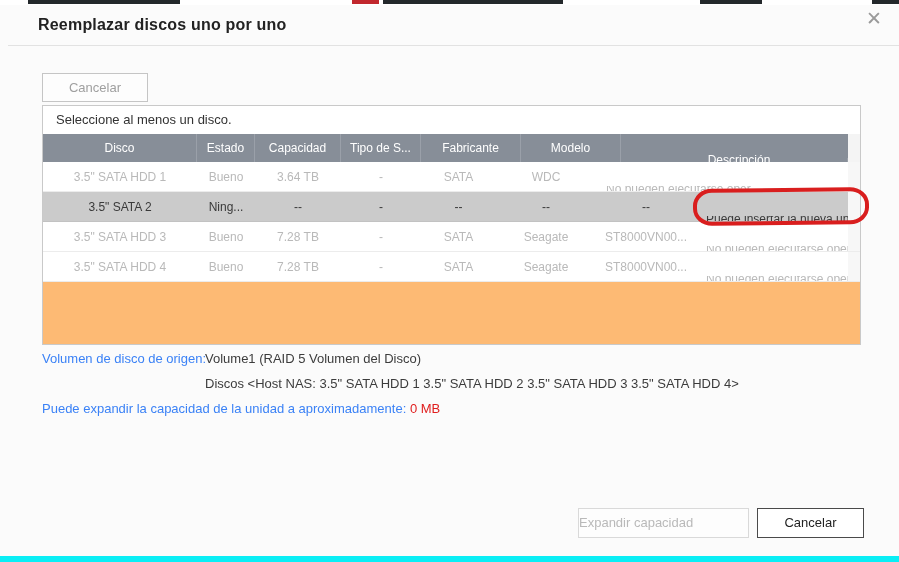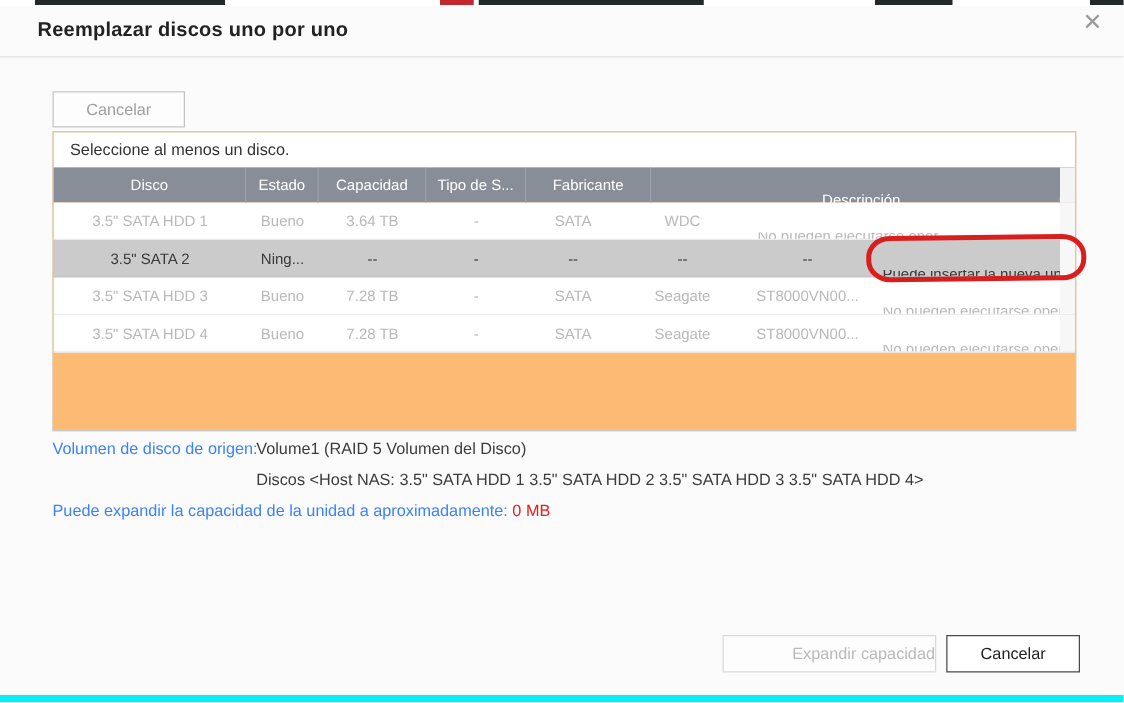--- a/index.html
+++ b/index.html
@@ -7,21 +7,21 @@
   body { font-family:"Liberation Sans","DejaVu Sans",sans-serif; background:#fbfbfb; position:relative; }
 
   
   .top-strip { position:absolute; top:0; left:0; width:899px; height:5px; background:#fff; }
   .frag { position:absolute; top:0; height:4px; background:#23282b; }
   .frag.red { background:#c1272d; }
   .bottom-strip { position:absolute; left:0; top:556px; width:899px; height:6px; background:#0aeef5; }
 
   .dialog { position:absolute; inset:5px 0 6px 0; background:#fbfbfb; }
 
-  .dlg-header { position:absolute; top:0; left:0; right:0; height:41px; border-bottom:1px solid #e2e2e2; }
+  .dlg-header { position:absolute; top:0; left:8px; right:0; height:41px; border-bottom:1px solid #e2e2e2; }
   .dlg-title { position:absolute; left:30px; top:11px; font-size:16px; font-weight:bold; color:#222; letter-spacing:.2px; }
   .close-x { position:absolute; right:14px; top:3px; width:22px; height:22px; color:#9a9a9a; font-size:19px; line-height:22px; text-align:center; cursor:pointer; font-weight:300; }
 
   .btn { display:inline-block; background:#fdfdfd; border:1px solid #c5c5c5; color:#9f9f9f; font-size:13px; text-align:center; cursor:default; }
   .btn-cancel-top { position:absolute; left:42px; top:68px; width:106px; height:29px; line-height:27px; }
 
   .grid-box { position:absolute; left:42px; top:100px; width:819px; height:240px; background:#fdba74; border:1px solid #c9c9c9; }
   .grid-msg { height:28px; line-height:28px; padding-left:13px; font-size:13px; color:#333; background:#fff; }
   .grid-head { display:flex; height:28px; background:#878e98; color:#fff; font-size:12px; }
   .grid-head .cell { border-right:1px solid #9aa0a9; display:flex; align-items:center; justify-content:center; }
@@ -38,21 +38,21 @@
 
   .info { position:absolute; left:42px; font-size:13px; }
   .info .label { color:#3b82f6; }
   .info .value { color:#3c3c3c; }
   .info-1 { top:346px; }
   .info-1 .value { position:absolute; left:163px; top:0; white-space:nowrap; }
   .info-2 { top:371px; left:205px; color:#3c3c3c; white-space:nowrap; }
   .info-3 { top:396px; }
   .info-3 .value-red { color:#e01e1e; }
 
-  .btn-expand { position:absolute; left:578px; top:503px; width:171px; height:30px; line-height:28px; border:1px solid #d9d9d9; color:#b9b9b9; background:#fdfdfd; font-size:13px; text-align:right; }
+  .btn-expand { position:absolute; left:578px; top:503px; width:171px; height:30px; line-height:28px; border:1px solid #d9d9d9; color:#b9b9b9; background:#fdfdfd; font-size:13px; text-align:left; }
   .btn-cancel-bottom { position:absolute; left:757px; top:503px; width:107px; height:30px; line-height:28px; border:1px solid #4a4a4a; color:#222; background:#fff; font-size:13px; text-align:center; cursor:pointer; }
 </style>
 </head>
 <body>
 
 <div class="top-strip">
   <div class="frag" style="left:28px;width:152px;"></div>
   <div class="frag red" style="left:352px;width:27px;"></div>
   <div class="frag" style="left:383px;width:180px;"></div>
   <div class="frag" style="left:700px;width:62px;"></div>
@@ -70,20 +70,21 @@
 
   <div class="grid-box">
     <div class="grid-msg">Seleccione al menos un disco.</div>
 
     <div class="grid-head">
       <div class="cell c0">Disco</div>
       <div class="cell c1">Estado</div>
       <div class="cell c2">Capacidad</div>
       <div class="cell c3">Tipo de S...</div>
       <div class="cell c5">Fabricante</div>
+      <div class="cell c6">Modelo</div>
       <div class="cell c7" style="justify-content:center !important;">Descripción</div>
       <div class="gutter"></div>
     </div>
 
     <div class="row">
       <div class="cell c0">3.5" SATA HDD 1</div>
       <div class="cell c1">Bueno</div>
       <div class="cell c2">3.64 TB</div>
       <div class="cell c3">-</div>
       <div class="cell c4">SATA</div>

